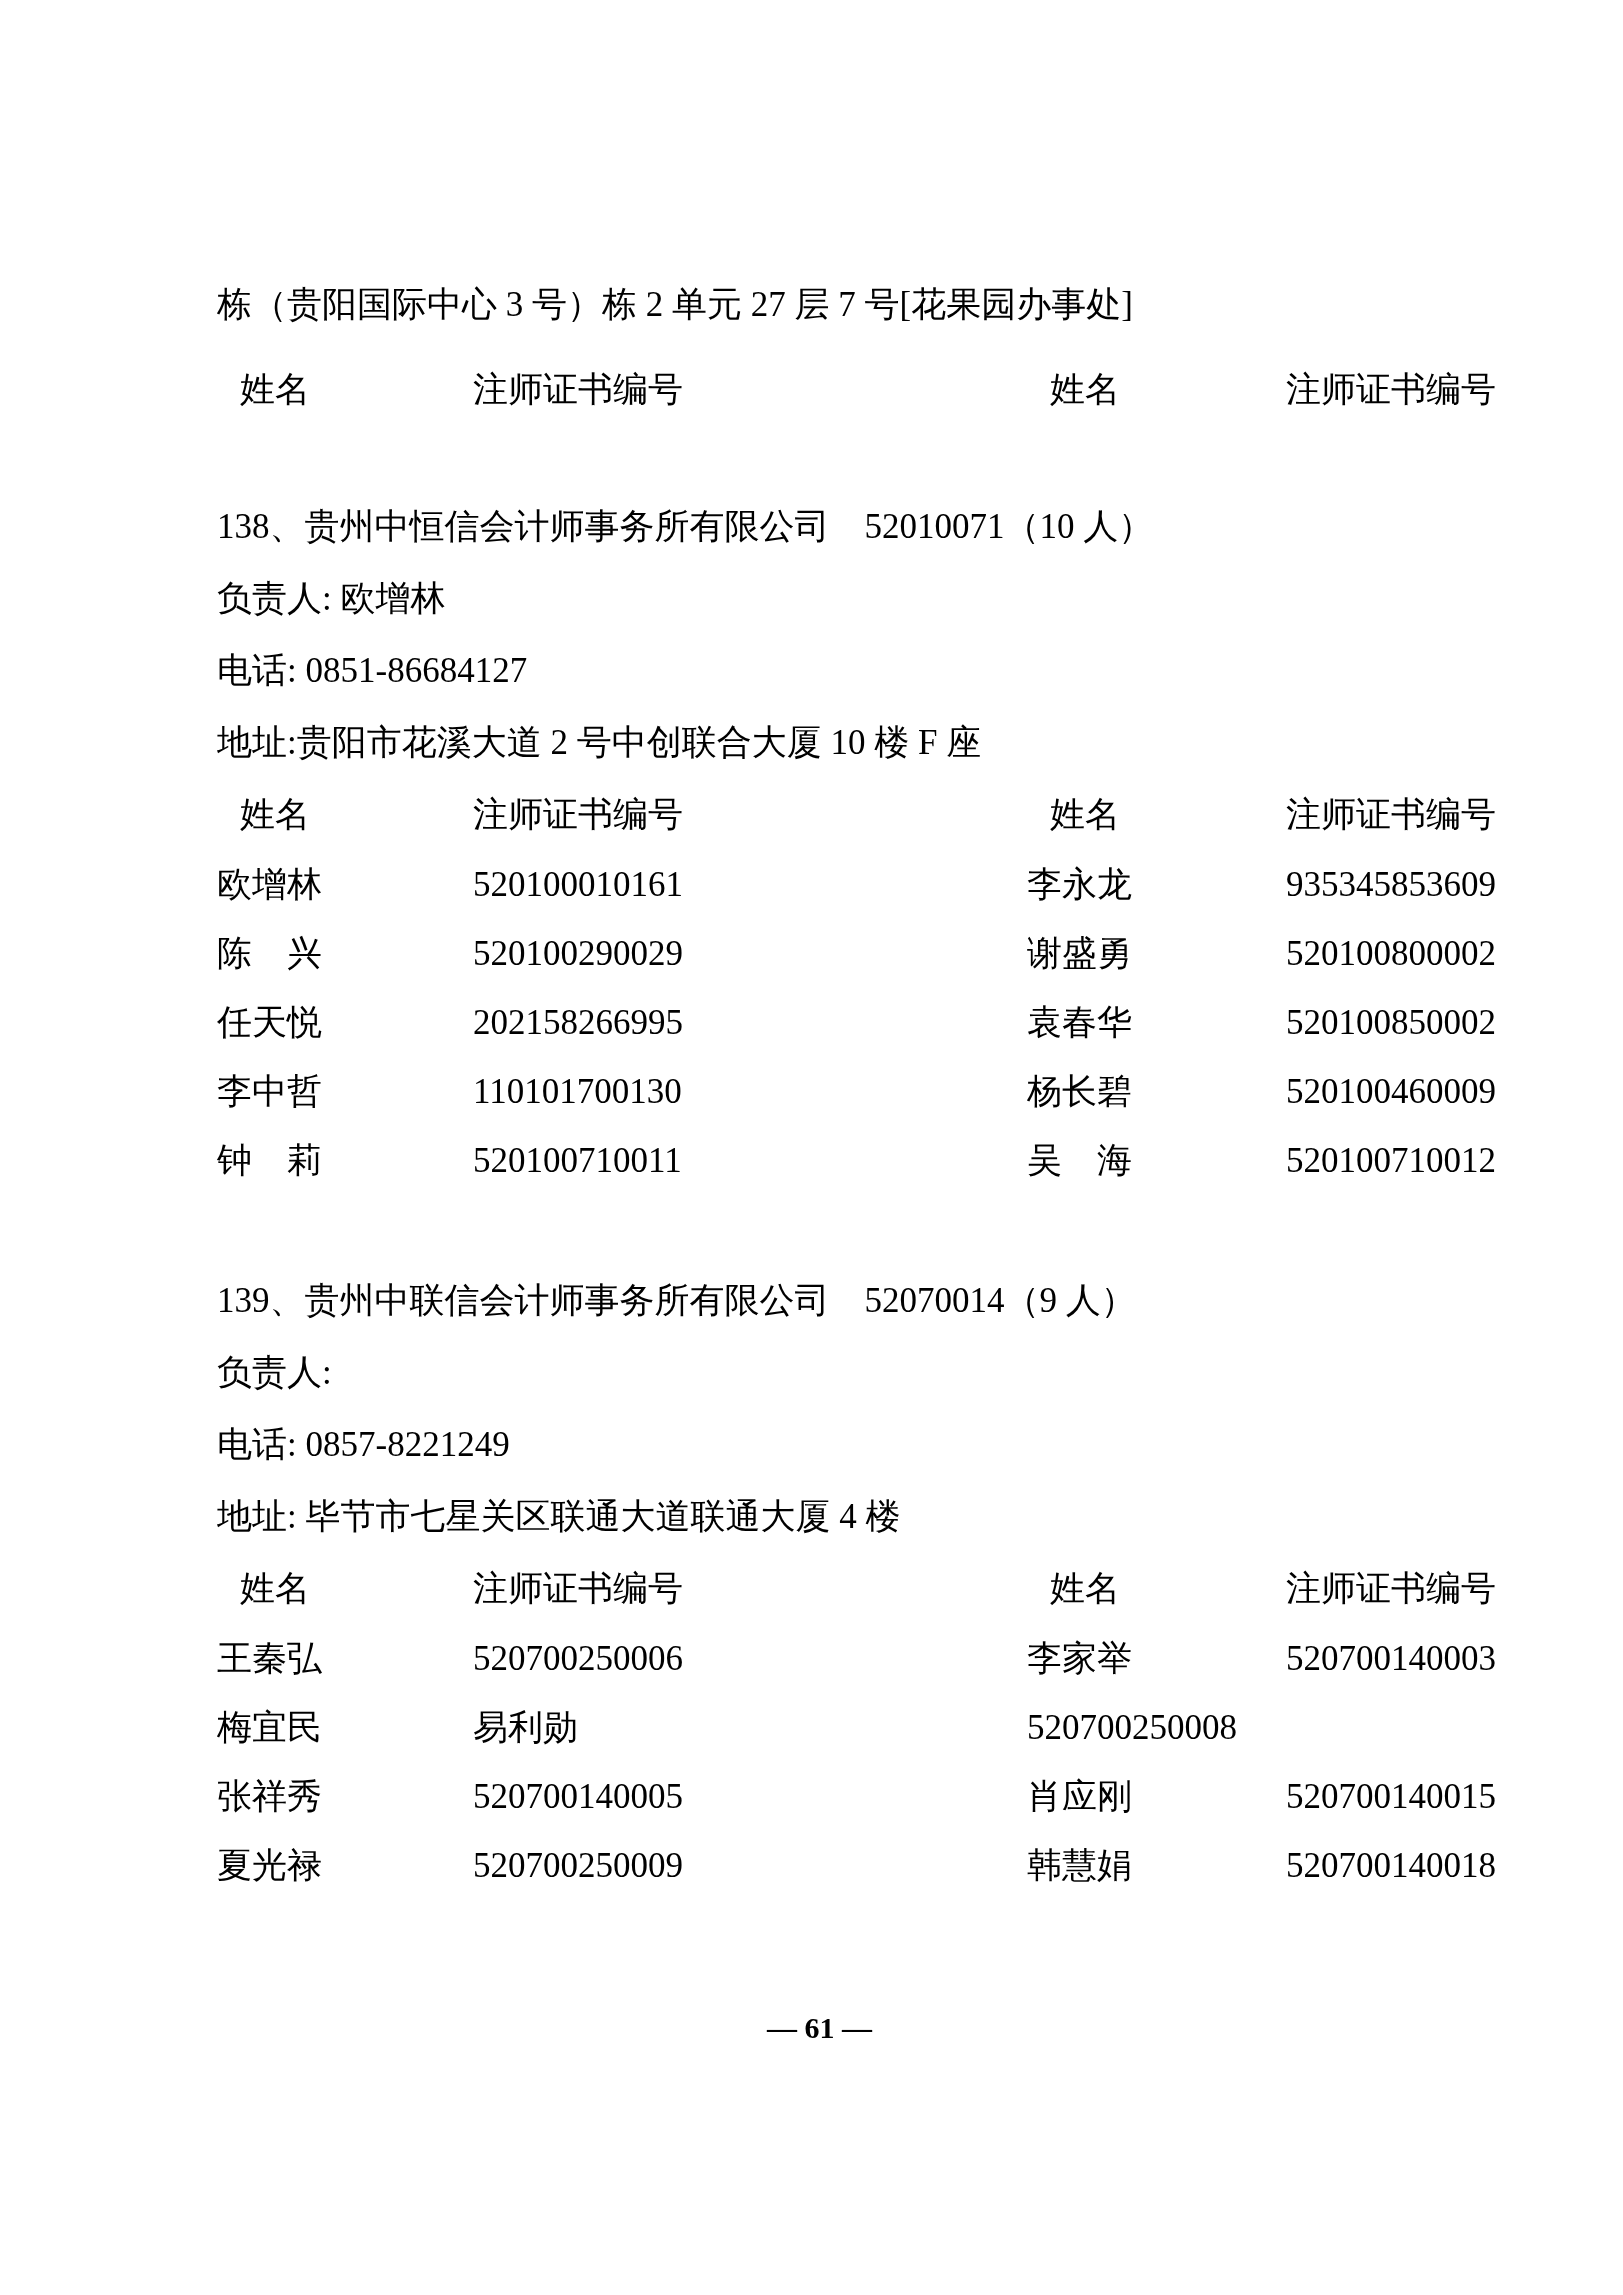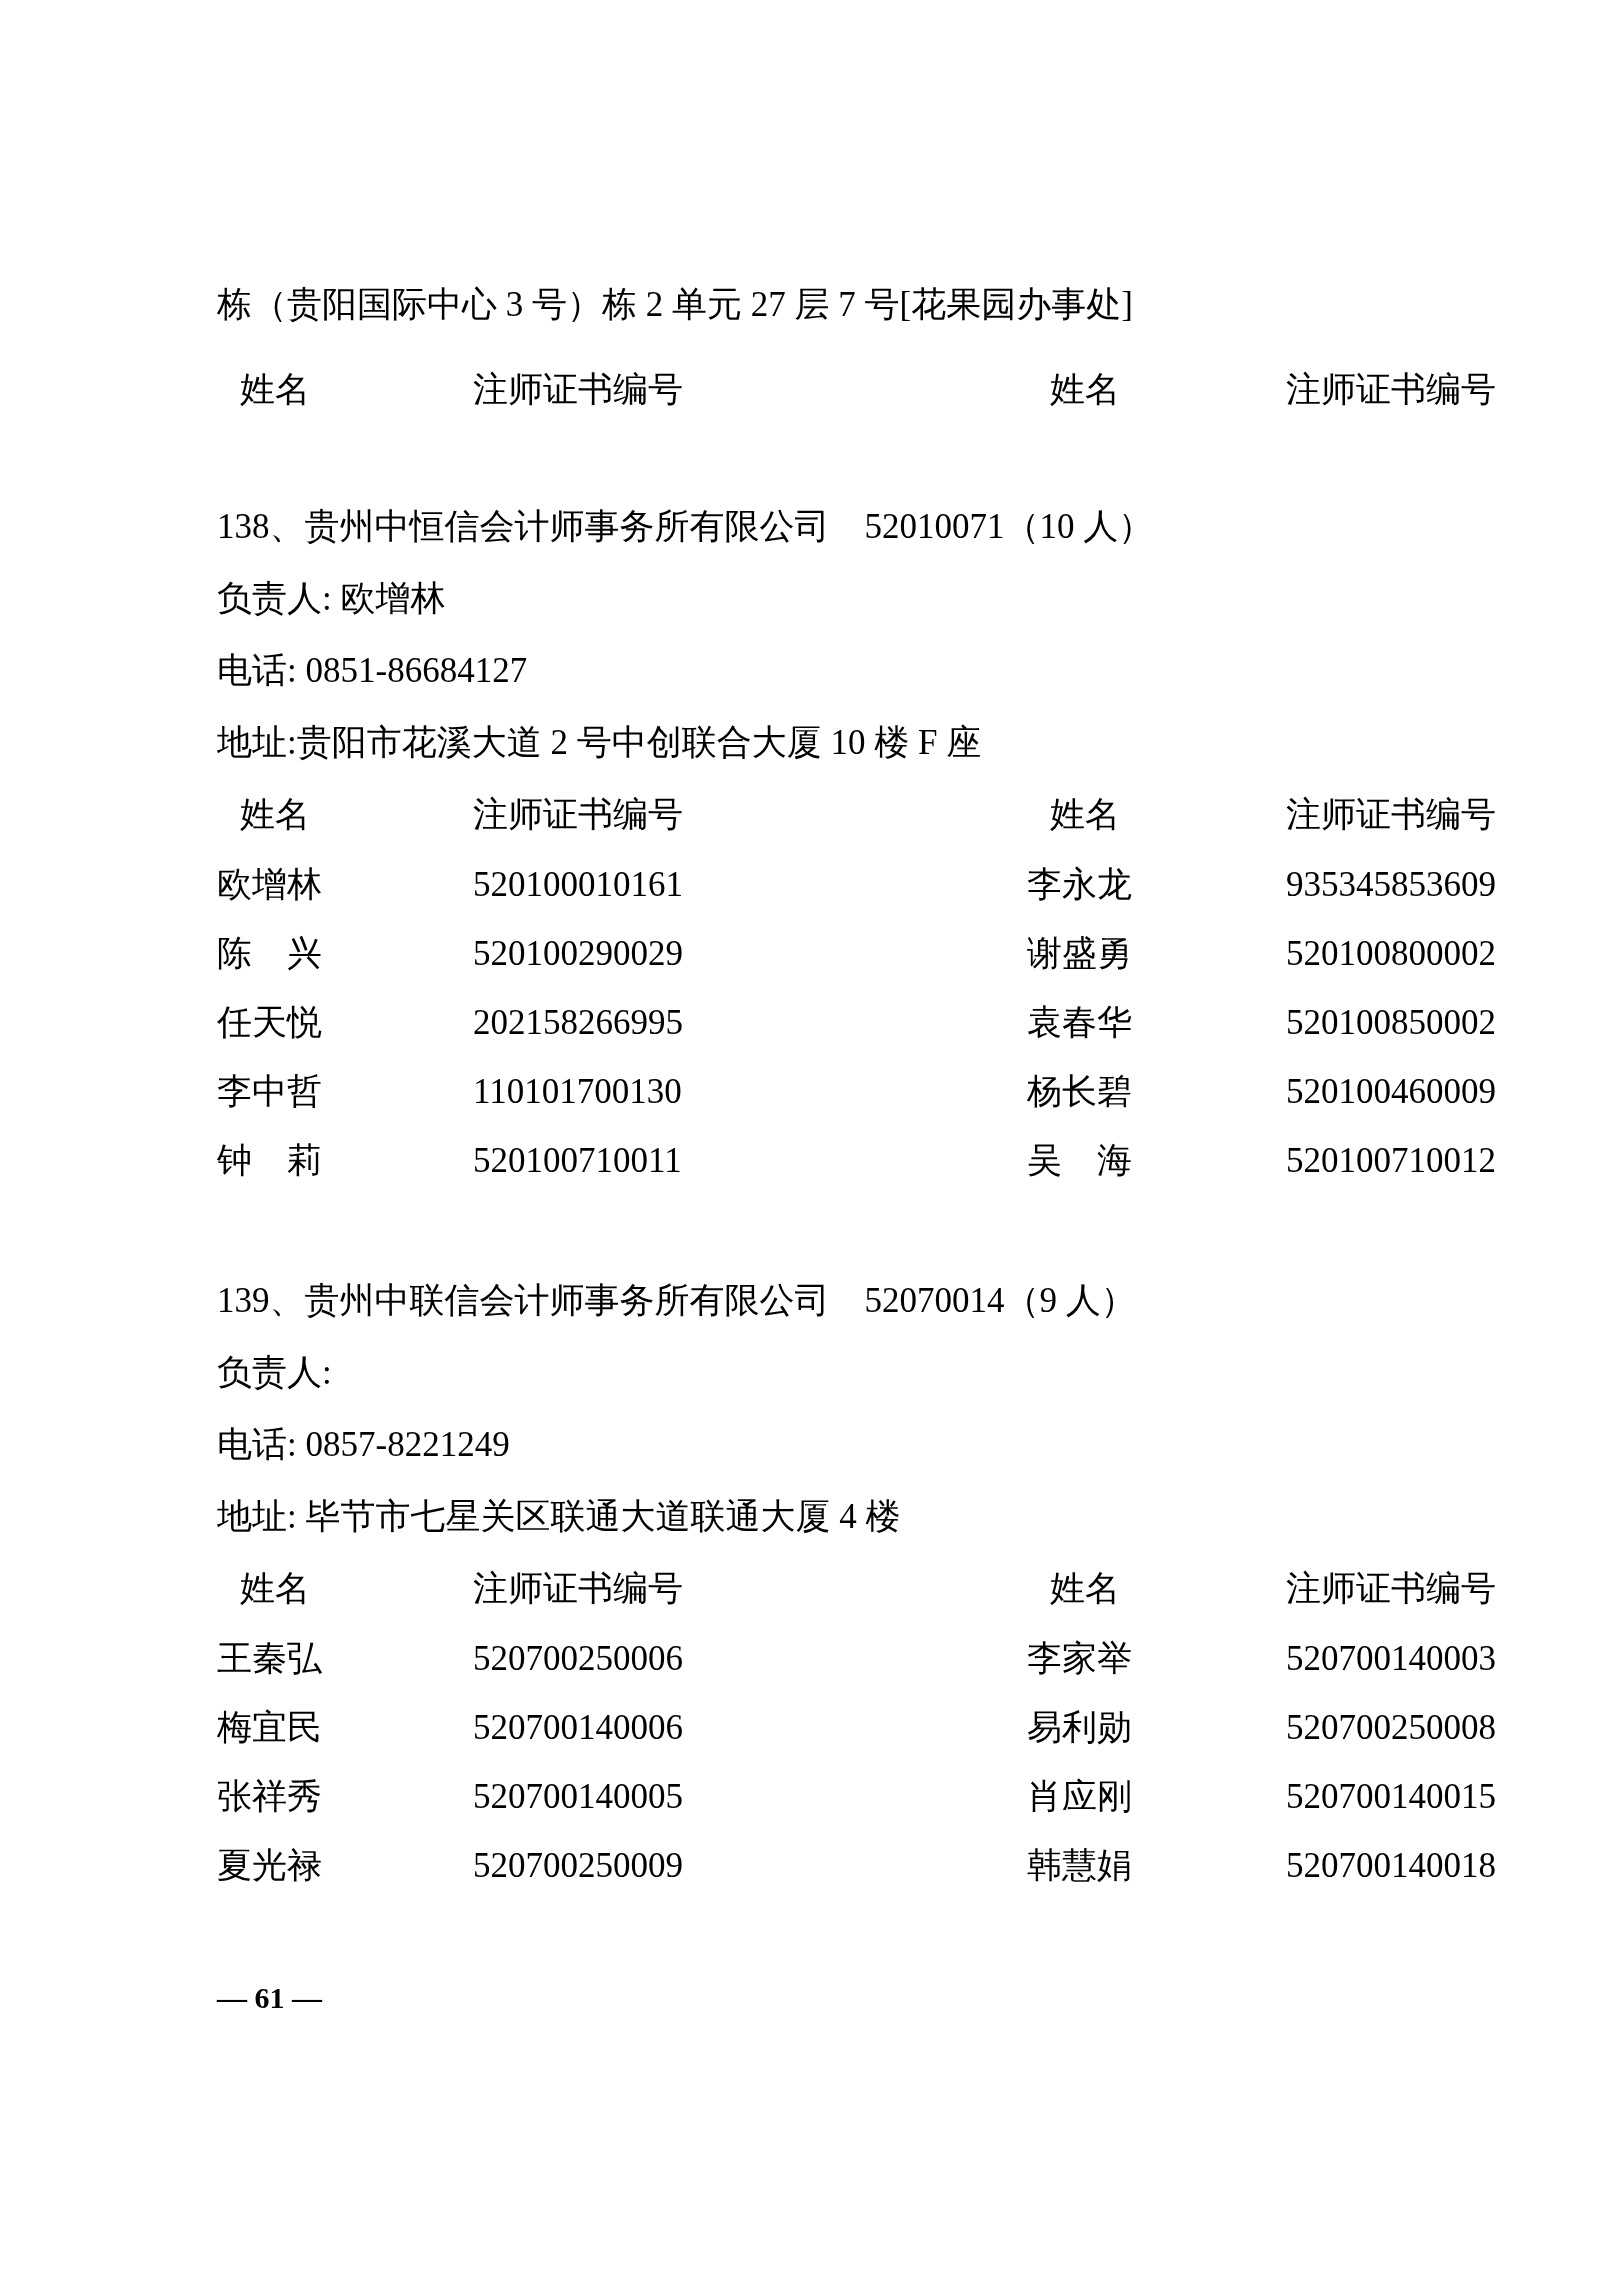--- a/index.html
+++ b/index.html
@@ -37,25 +37,25 @@
     white-space: pre;
     gap: 37px;
   }
   .thead { height: 72px; }
   .thead .name { padding-left: 23px; }
   .cell { display: block; }
   .gap-small   { height: 13px; }
   .gap-section { height: 65px; }
   .gap-section2{ height: 69px; }
   .footer {
-    margin-top: 78px;
+    margin-top: 108px;
     height: 39px;
     font-size: 30px;
     font-weight: bold;
-    text-align: left;
+    text-align: center;
     line-height: 39px;
   }
 </style>
 </head>
 <body>
 
 <div class="content">
   <div class="pad-top"></div>
 
   <div class="line">栋（贵阳国际中心 3 号）栋 2 单元 27 层 7 号[花果园办事处]</div>
@@ -130,21 +130,20 @@
       <span class="cell">注师证书编号</span>
     </div>
     <div class="trow">
       <span class="cell">王秦弘</span>
       <span class="cell">520700250006</span>
       <span class="cell">李家举</span>
       <span class="cell">520700140003</span>
     </div>
     <div class="trow">
       <span class="cell">梅宜民</span>
-      <span class="cell">520700140006</span>
       <span class="cell">易利勋</span>
       <span class="cell">520700250008</span>
     </div>
     <div class="trow">
       <span class="cell">张祥秀</span>
       <span class="cell">520700140005</span>
       <span class="cell">肖应刚</span>
       <span class="cell">520700140015</span>
     </div>
     <div class="trow">

